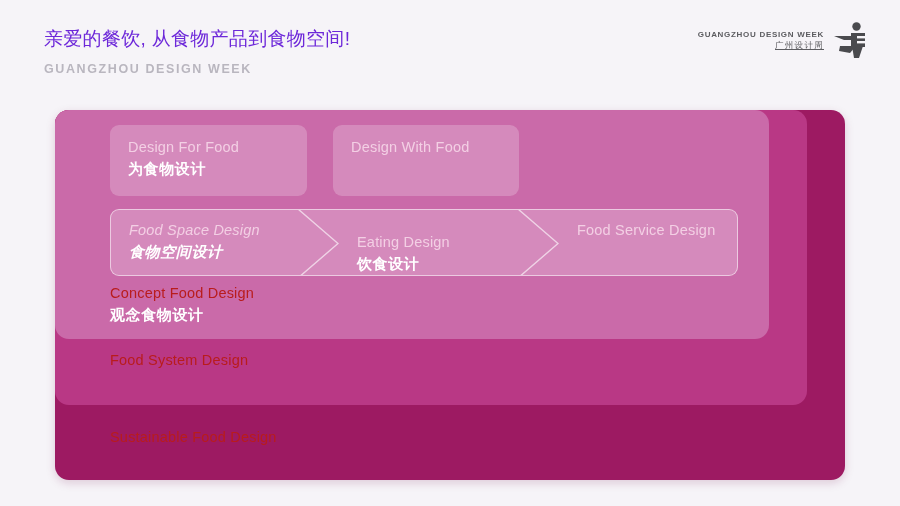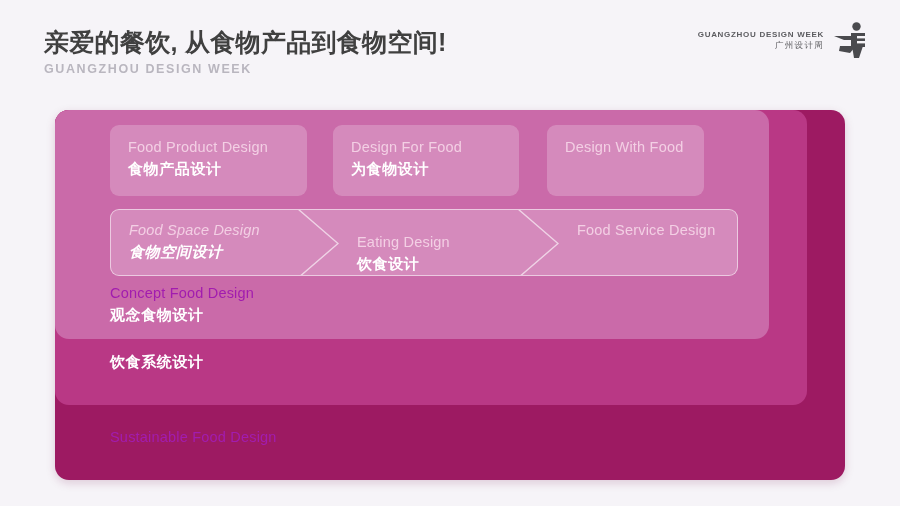--- a/index.html
+++ b/index.html
@@ -21,23 +21,23 @@
     position: absolute;
     left: 0; top: 0;
     width: 900px;
     height: 100px;
   }
 
   #title {
     position: absolute;
     left: 44px;
     top: 26px;
-    font-size: 25px;
-    font-weight: bold;
-    color: #404040;
+    font-size: 19px;
+    font-weight: normal;
+    color: #6d28d9;
     letter-spacing: 0.3px;
     white-space: nowrap;
   }
 
   #subtitle {
     position: absolute;
     left: 44px;
     top: 62px;
     font-size: 12.5px;
     font-weight: bold;
@@ -65,20 +65,21 @@
     font-weight: bold;
     color: #5c5c60;
     letter-spacing: 0.7px;
     white-space: nowrap;
   }
   #logo-cn {
     font-size: 8.5px;
     color: #5c5c60;
     letter-spacing: 1.3px;
     white-space: nowrap;
+    text-decoration: underline;
   }
   #logo-mark { width: 38px; height: 40px; display:block; }
 
   
   #stack {
     position: absolute;
     left: 55px;
     top: 110px;
     width: 790px;
     height: 370px;
@@ -112,21 +113,21 @@
     height: 229px;
     background: #ca6aa9;
   }
 
   .layer-label {
     position: absolute;
     left: 55px;
   }
   .lbl-en {
     font-size: 14.5px;
-    color: #a21caf;
+    color: #b91c1c;
     letter-spacing: 0.2px;
     white-space: nowrap;
     line-height: 1.35;
   }
   .lbl-cn {
     font-size: 15px;
     font-weight: bold;
     color: #ffffff;
     letter-spacing: 0.6px;
     white-space: nowrap;
@@ -225,24 +226,20 @@
 <div id="stack">
 
   <div class="layer" id="layer-sustainable"></div>
 
   <div class="layer" id="layer-system"></div>
 
   <div class="layer" id="layer-concept"></div>
 
   <div id="row-cards">
 
-    <div class="card">
-      <div class="lbl-en">Food Product Design</div>
-      <div class="lbl-cn">食物产品设计</div>
-    </div>
 
     <div class="card">
       <div class="lbl-en">Design For Food</div>
       <div class="lbl-cn">为食物设计</div>
     </div>
 
     <div class="card">
       <div class="lbl-en">Design With Food</div>
     </div>
   </div>
@@ -270,20 +267,20 @@
       <polyline points="1,0 41,34.5 1,69"></polyline>
     </svg>
   </div>
 
   <div class="layer-label" id="label-concept">
     <div class="lbl-en">Concept Food Design</div>
     <div class="lbl-cn">观念食物设计</div>
   </div>
 
   <div class="layer-label" id="label-system">
-    <div class="lbl-cn">饮食系统设计</div>
+    <div class="lbl-en">Food System Design</div>
   </div>
 
   <div class="layer-label" id="label-sustainable">
     <div class="lbl-en">Sustainable Food Design</div>
   </div>
 
 </div>
 
 </body></html>

